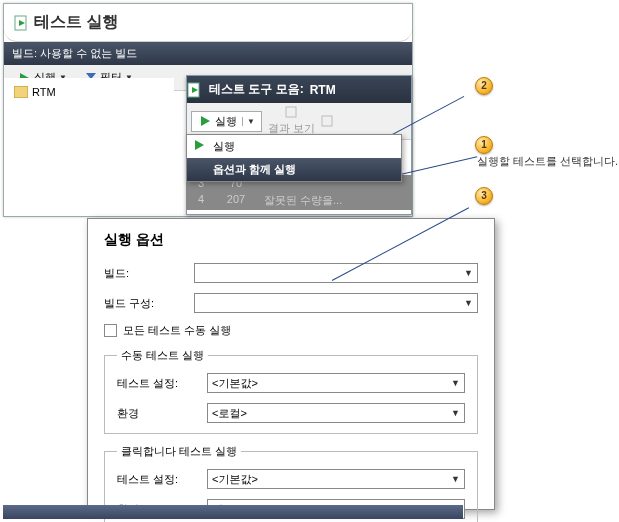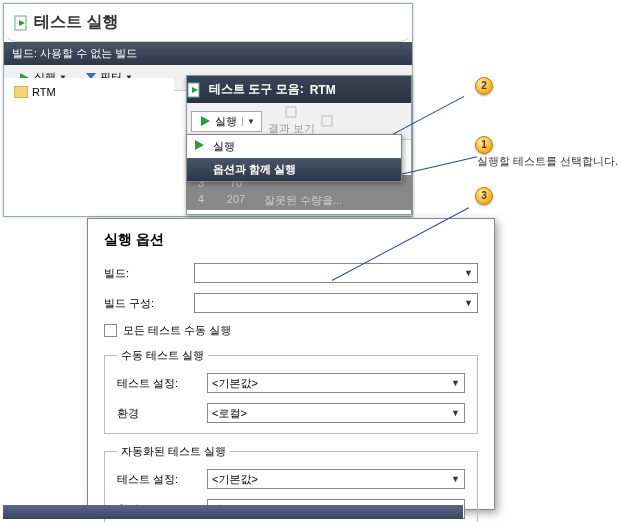--- a/index.html
+++ b/index.html
@@ -186,21 +186,21 @@
     <div class="dlg-row" style="margin-bottom:0">
       <label>환경</label>
       <div class="combo">
         <span>&lt;로컬&gt;</span>
         <span class="arrow">▼</span>
       </div>
     </div>
   </fieldset>
 
   <fieldset>
-    <legend>자동화된 테스트 실행</legend>
+    <legend>클릭합니다 테스트 실행</legend>
     <div class="dlg-row">
       <label>테스트 설정:</label>
       <div class="combo">
         <span>&lt;기본값&gt;</span>
         <span class="arrow">▼</span>
       </div>
     </div>
     <div class="dlg-row" style="margin-bottom:0">
       <label>환경</label>
       <div class="combo">

